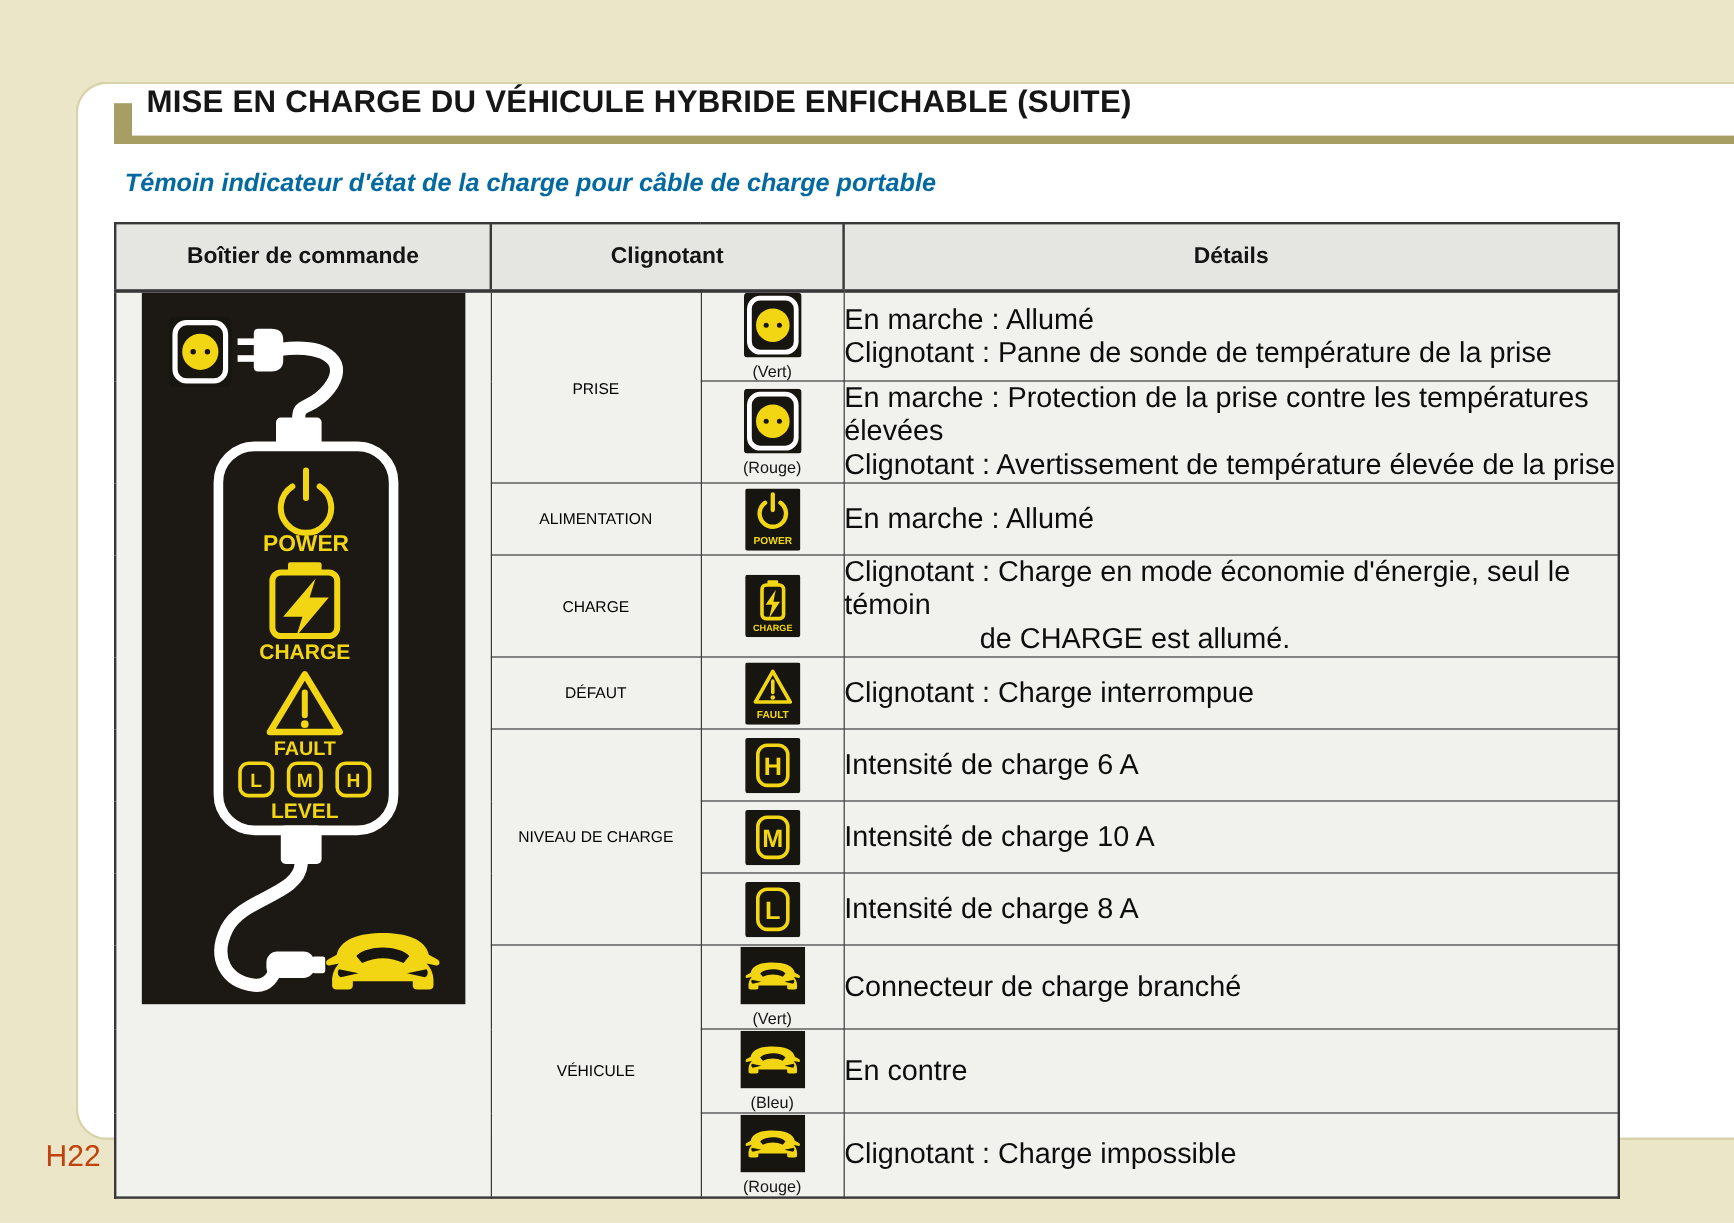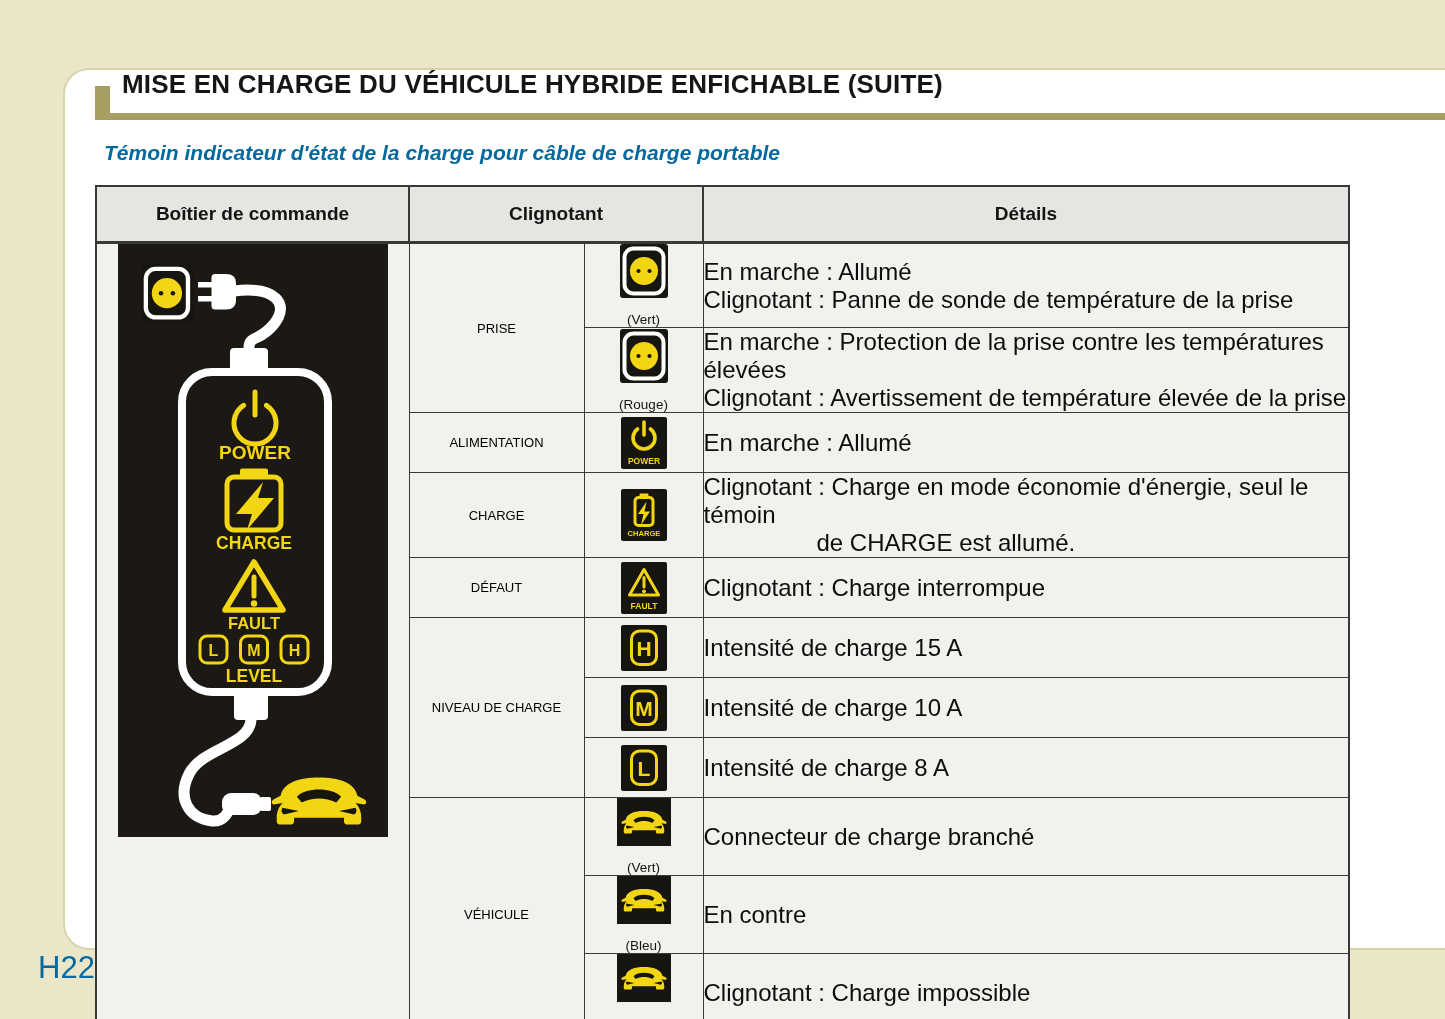--- a/index.html
+++ b/index.html
@@ -45,31 +45,31 @@
   td.boitier{
     vertical-align:top;text-align:center;background:#efefec;padding-top:60px;
   }
   td.label-cell{
     text-align:center;vertical-align:middle;font-size:13px;color:#000000;line-height:25px;
   }
   td.icon-cell{
     text-align:center;vertical-align:middle;padding:3px 0 1px;
   }
   .caption{
-    font-size:13.5px;color:#141414;line-height:14px;margin-top:15px;
+    font-size:13.5px;color:#141414;line-height:14px;margin-top:5px;
   }
   td.detail-cell{
     font-size:24px;color:#0d0d0d;line-height:28px;
     padding:4px 4px 4px 8px;vertical-align:middle;
   }
   .indent{padding-left:113px}
   .icn{display:block;margin:0 auto}
   svg text{font-family:"Liberation Sans", sans-serif}
   .page-number{
-    position:absolute;left:38px;top:950px;font-size:31px;color:#0369a1;
+    position:absolute;left:38px;top:950px;font-size:25px;color:#c2410c;
   }
 </style>
 </head>
 <body>
 
 <svg width="0" height="0" style="position:absolute" aria-hidden="true">
   <defs>
     <g id="car-shape">
       <path fill="#f2d613" d="M10,32 C13,18 30,13 50,13 C70,13 87,18 90,32 L97.5,36 C100.5,38 99.5,42 95.5,41 L88,39.5 C92.5,44 94,50 94,54 L94,58.5 C94,61 92.5,62 90,62 L80,62 C77.5,62 76,61 76,58.5 L76,55 L24,55 L24,58.5 C24,61 22.5,62 20,62 L10,62 C7.5,62 6,61 6,58.5 L6,54 C6,50 7.5,44 12,39.5 L4.5,41 C0.5,42 -0.5,38 2.5,36 Z"></path>
       <path fill="#17150f" d="M27,33 C36,23 64,23 73,33 L68,39 C56,33.5 44,33.5 32,39 Z"></path>
@@ -247,21 +247,21 @@
   <tr style="height:60px">
     <td class="label-cell" rowspan="3">NIVEAU DE CHARGE</td>
     <td class="icon-cell">
       <svg class="icn" width="46" height="46" viewBox="0 0 46 46">
         <rect width="46" height="46" rx="2" fill="#17150f"></rect>
         <rect x="10.5" y="6" width="25" height="33.5" rx="8" fill="none" stroke="#f2d613" stroke-width="3"></rect>
         <text x="23" y="30.5" font-size="21" font-weight="bold" fill="#f2d613" text-anchor="middle">H</text>
       </svg>
     </td>
     <td class="detail-cell">
-      <div>Intensité de charge 15 A</div>
+      <div>Intensité de charge 6 A</div>
     </td>
   </tr>
 
   <tr style="height:60px">
     <td class="icon-cell">
       <svg class="icn" width="46" height="46" viewBox="0 0 46 46">
         <rect width="46" height="46" rx="2" fill="#17150f"></rect>
         <rect x="10.5" y="6" width="25" height="33.5" rx="8" fill="none" stroke="#f2d613" stroke-width="3"></rect>
         <text x="23" y="30.5" font-size="21" font-weight="bold" fill="#f2d613" text-anchor="middle">M</text>
       </svg>

